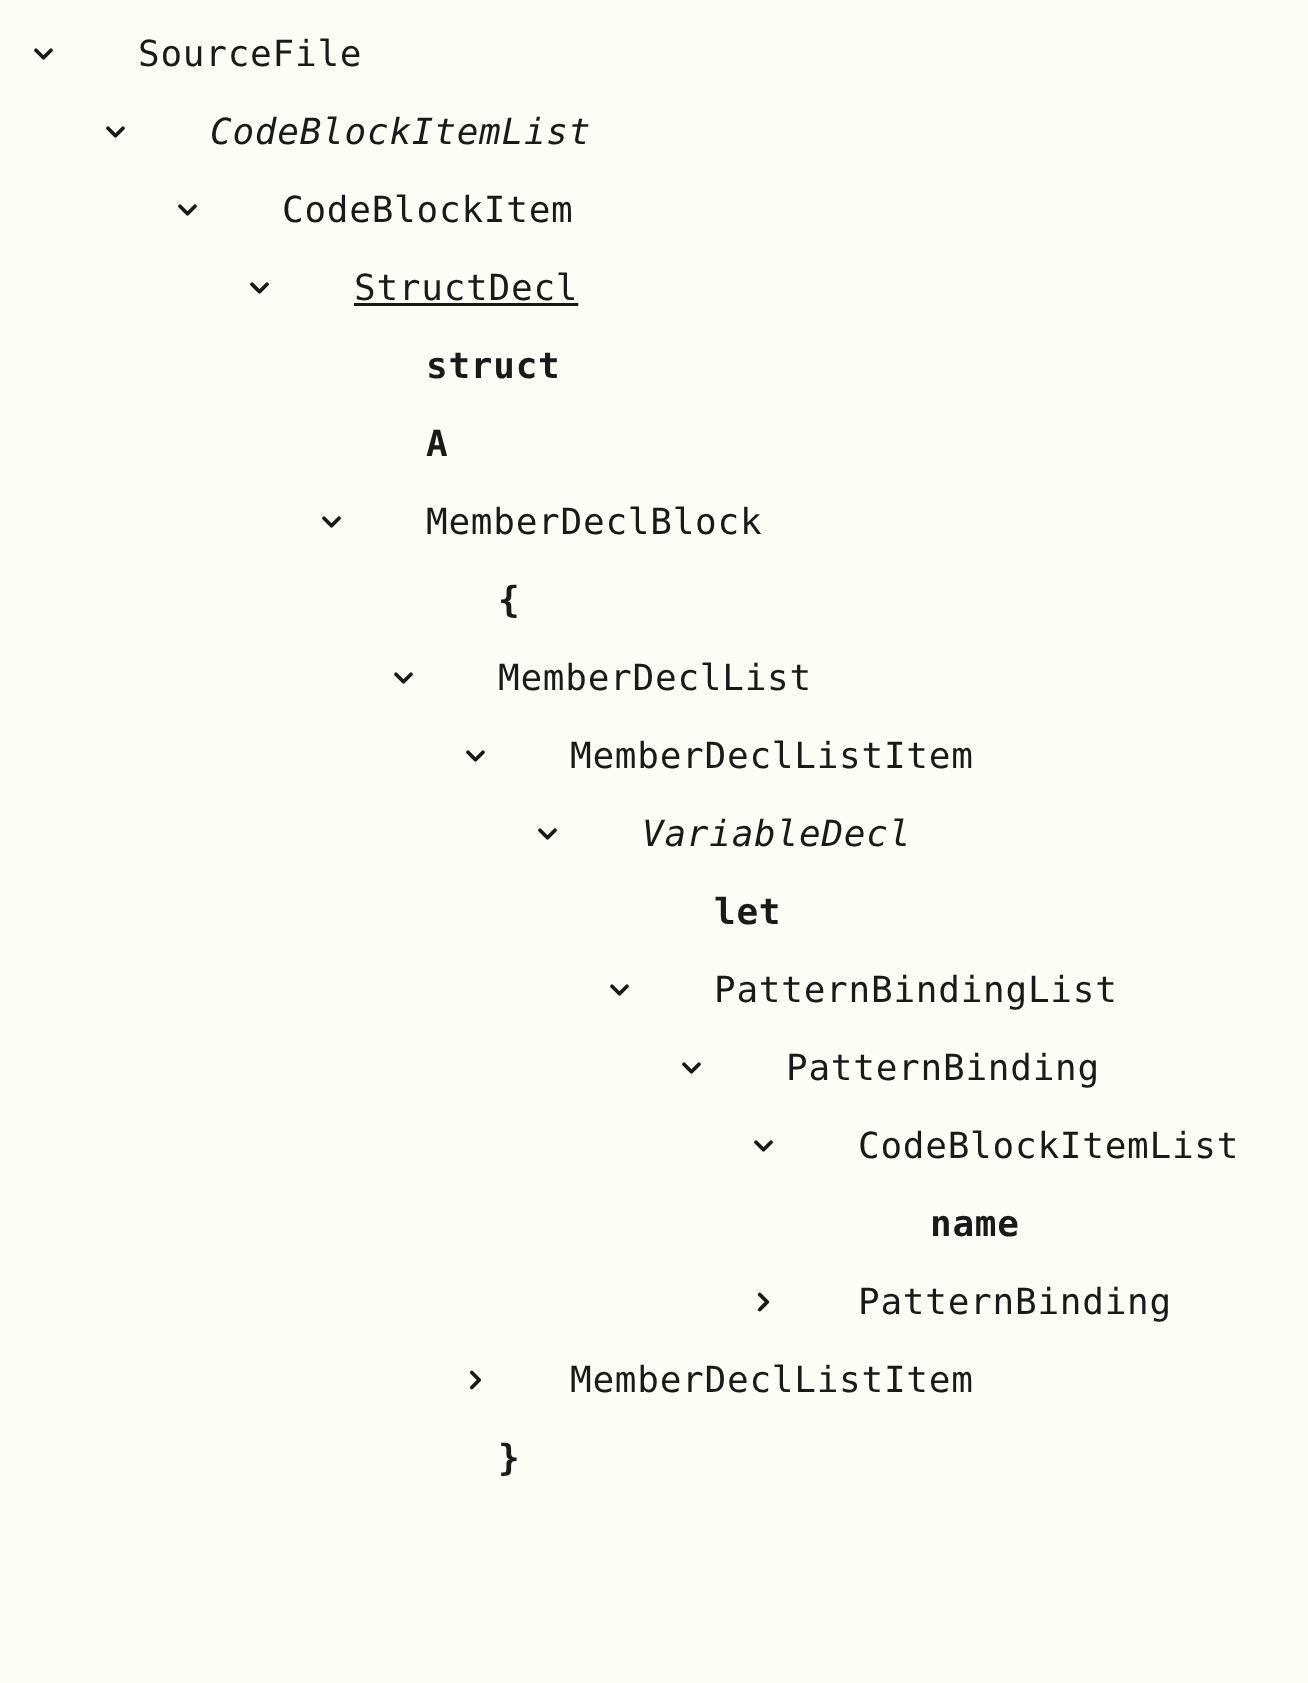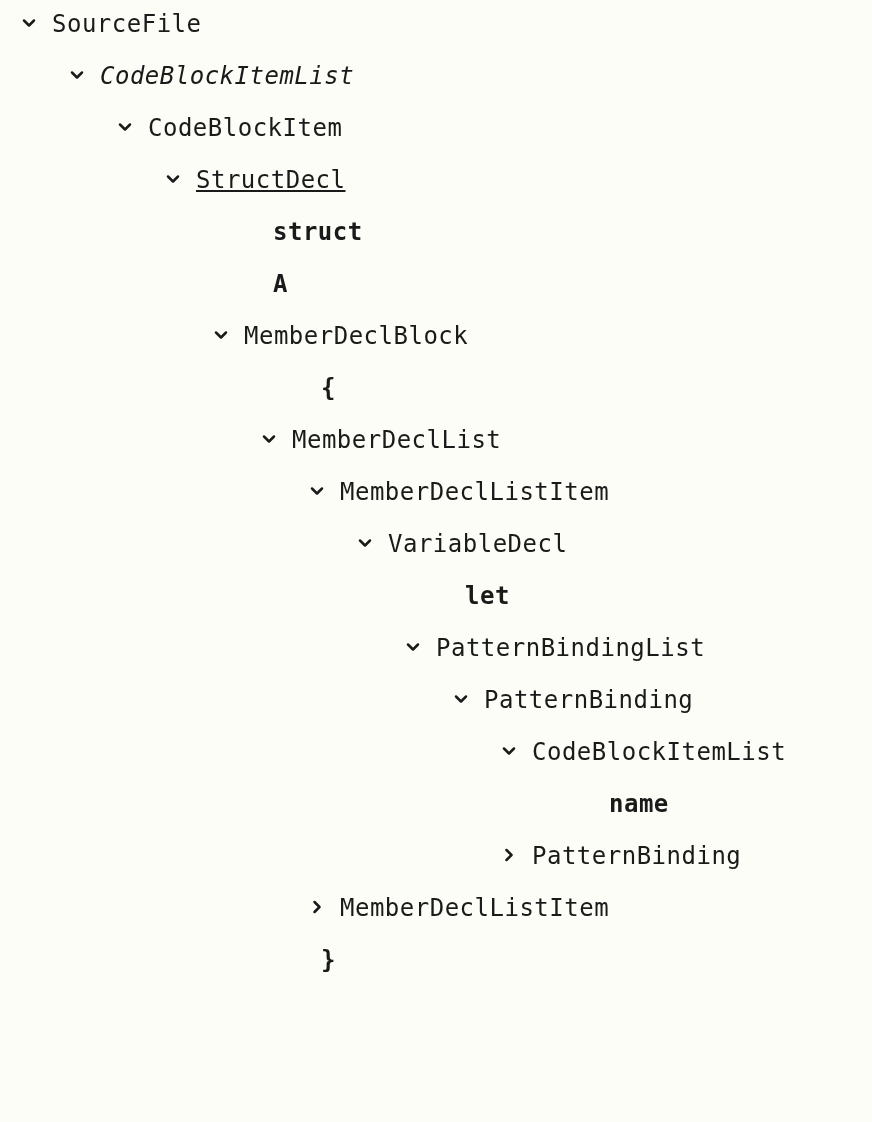--- a/index.html
+++ b/index.html
@@ -15,23 +15,24 @@
       width: 872px;
       height: 1122px;
       overflow: hidden;
       letter-spacing: 0.5px;
     }
     .tree {
       padding: 10px 0 0 16px;
     }
     .node {
       display: flex;
-      align-items: flex-start;
+      align-items: center;
       min-height: 52px;
       white-space: nowrap;
+      gap: 40px;
     }
     .chevron {
       width: 26px;
       height: 26px;
       display: inline-flex;
       align-items: center;
       justify-content: center;
       margin-right: 10px;
       flex-shrink: 0;
     }
@@ -47,31 +48,30 @@
     .spacer {
       width: 36px;
       display: inline-block;
       flex-shrink: 0;
     }
     .label {
       font-weight: 400;
     }
     .token {
       font-weight: 700;
-      margin-left: 29px;
     }
     
     .lv0 { padding-left: 0px; }
     .lv1 { padding-left: 48px; font-style: italic; }
     .lv2 { padding-left: 96px; }
     .lv3 { padding-left: 144px; text-decoration: underline; }
     .lv4 { padding-left: 192px; }
     .lv5 { padding-left: 240px; }
     .lv6 { padding-left: 288px; }
-    .lv7 { padding-left: 336px; }
+    .lv7 { padding-left: 336px; font-style: italic; }
     .lv8 { padding-left: 384px; }
     .lv9 { padding-left: 432px; }
     .lv10 { padding-left: 480px; }
   </style>
 </head>
 <body>
 
 <div class="tree">
 
   <div class="node lv0">

